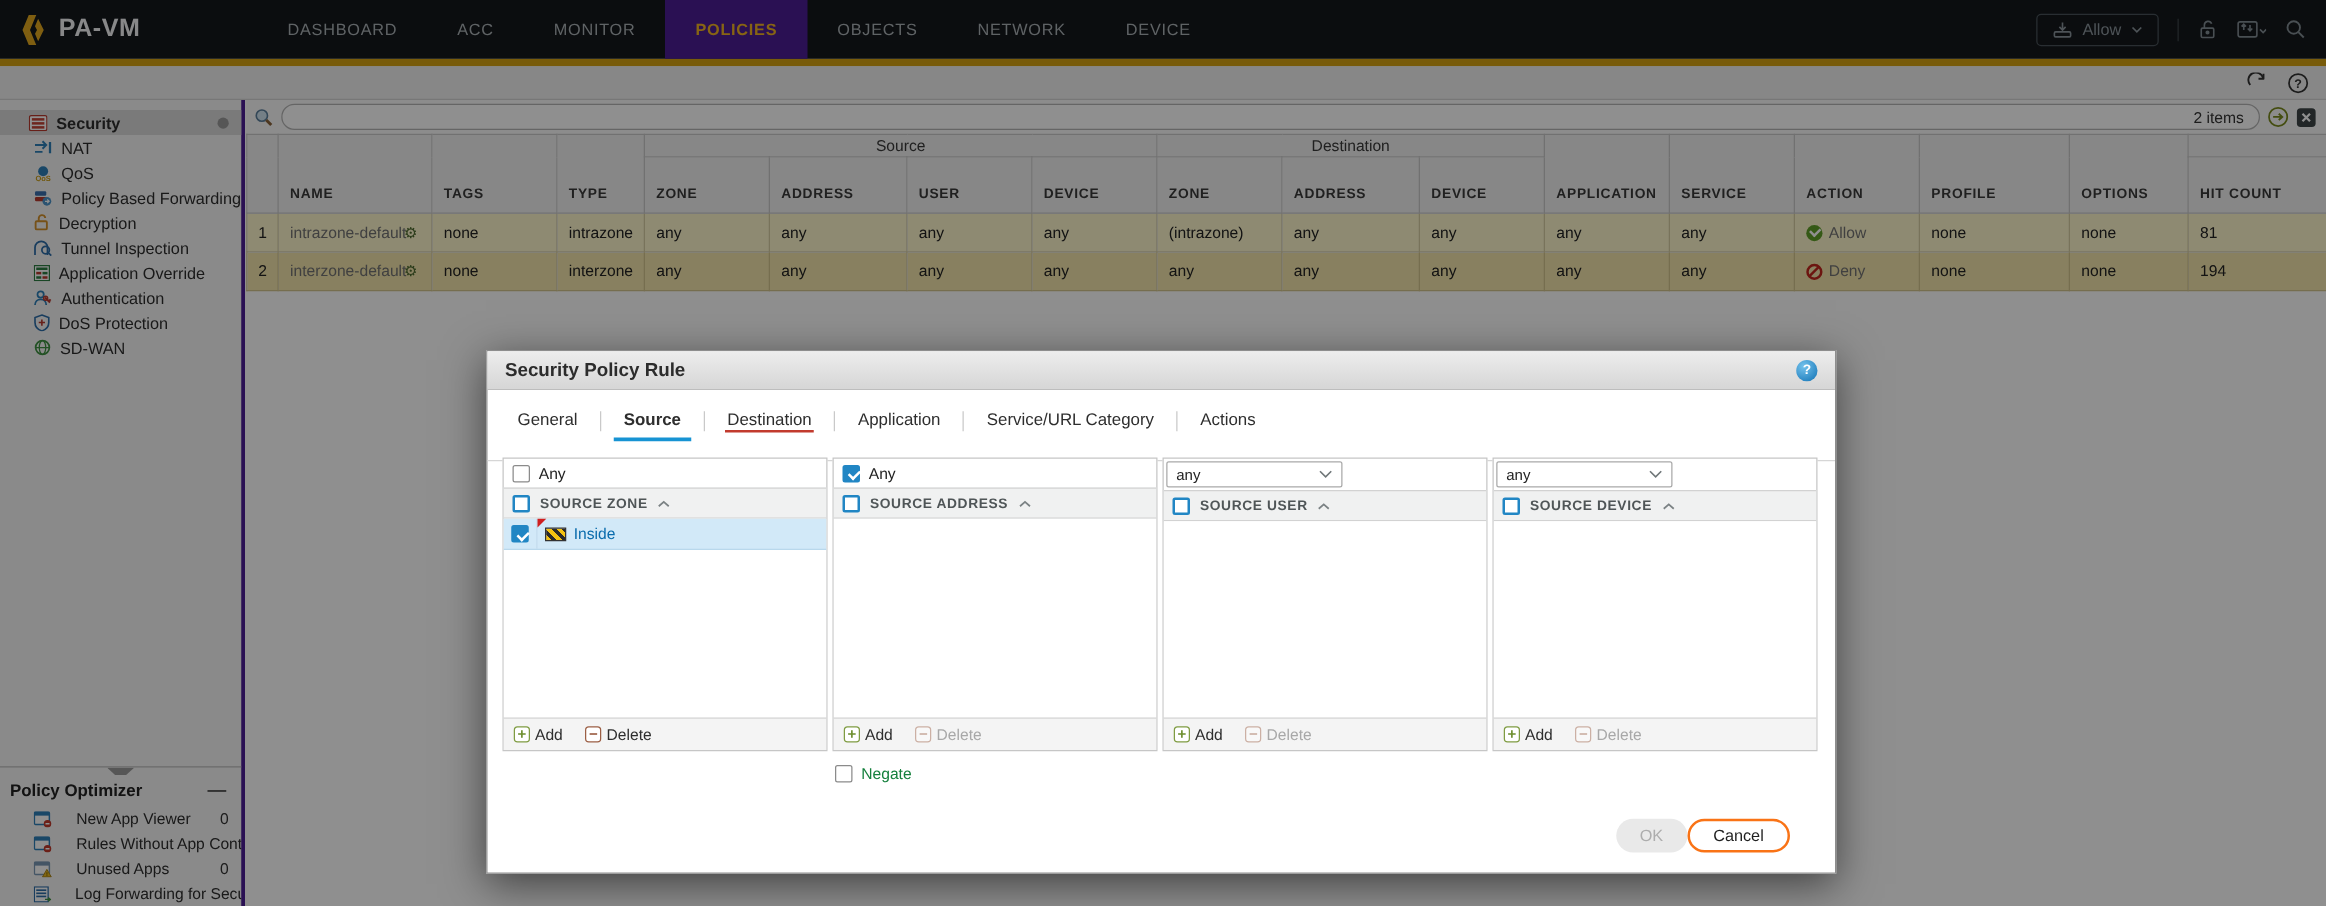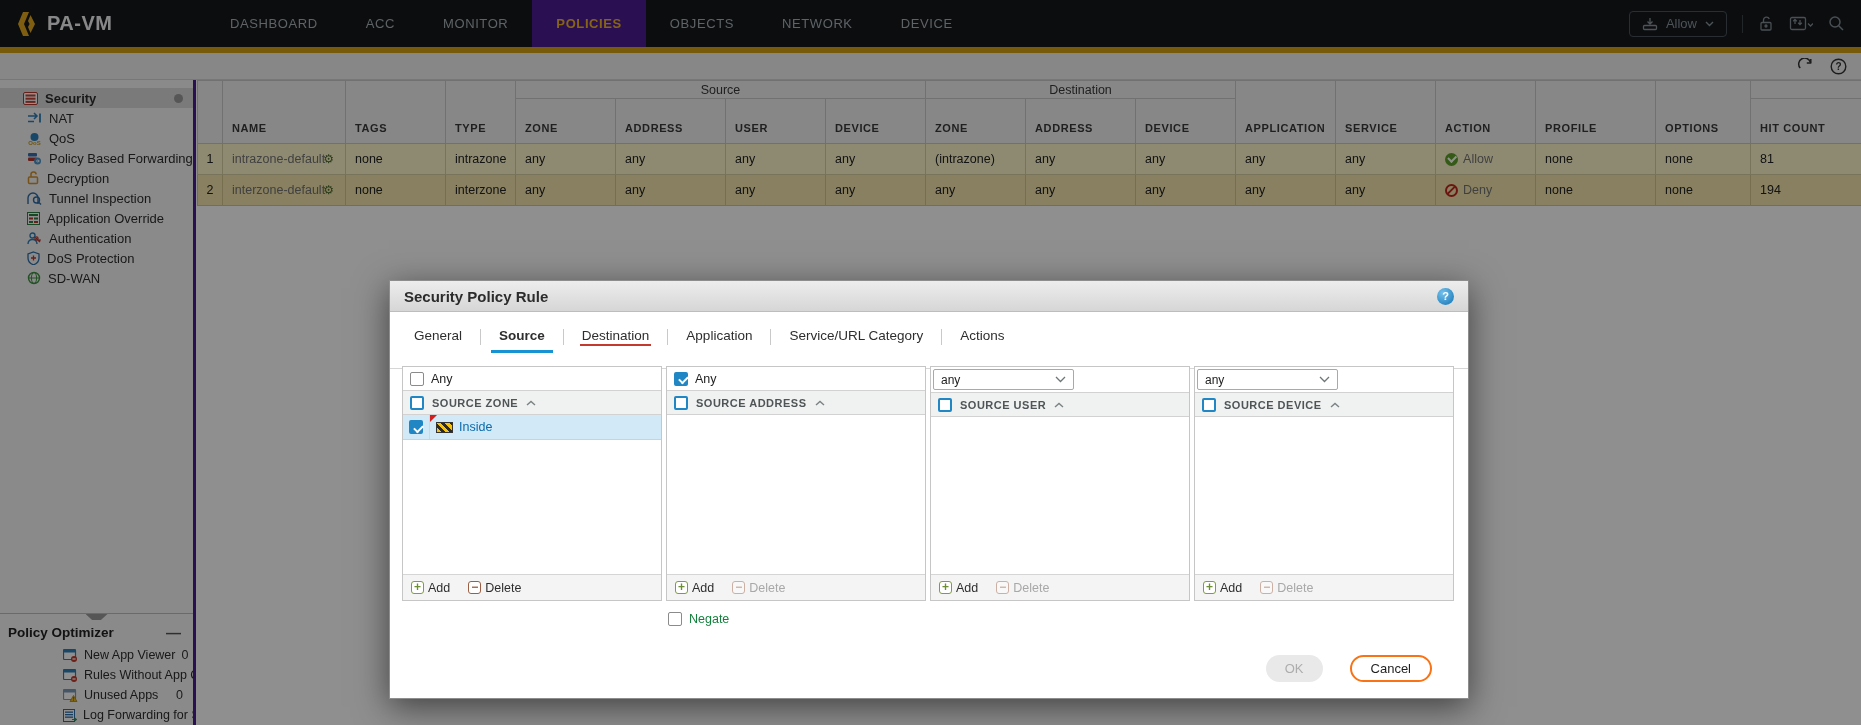--- a/index.html
+++ b/index.html
@@ -28,21 +28,21 @@
   .side-list { padding-top:8px; }
   .side-item { height:20px; display:flex; align-items:center; gap:7px; padding-left:27px; font-size:13px; color:#2e2e2e; cursor:pointer; white-space:nowrap; }
   .side-item.sel { background:#dadada; font-weight:bold; padding-left:23px; }
   .side-item svg { flex:0 0 auto; }
   .collapse-dot { margin-left:auto; margin-right:10px; width:9px; height:9px; border-radius:50%; background:#9a9a9a; }
   .optimizer { position:absolute; bottom:0; left:0; width:100%; }
   .opt-splitter { height:7px; border-top:1px solid #bdbdbd; display:flex; justify-content:center; }
   .opt-splitter .grip { width:22px; height:6px; background:#9a9a9a; clip-path:polygon(0 0,100% 0,70% 100%,30% 100%); }
   .opt-head { height:25px; display:flex; align-items:center; padding:0 12px 0 8px; font-size:13.5px; font-weight:bold; color:#222; }
   .opt-min { margin-left:auto; color:#555; font-size:15px; cursor:pointer; line-height:10px; }
-  .opt-item { height:20px; display:flex; align-items:center; gap:6px; padding:0 10px 0 27px; font-size:12.5px; color:#2e2e2e; cursor:pointer; white-space:nowrap; overflow:hidden;margin-left:36px; }
+  .opt-item { height:20px; display:flex; align-items:center; gap:19px; padding:0 10px 0 27px; font-size:12.5px; color:#2e2e2e; cursor:pointer; white-space:nowrap; overflow:hidden; }
   .opt-count { margin-left:auto; color:#333; }
 
   
   .main { position:absolute; top:80px; left:197px; width:1664px; height:645px; background:#fff; }
   .filter-row { height:27px; display:flex; align-items:center; padding:0 8px 0 6px; gap:6px; background:#fafafa; }
   .filter-input { flex:1; height:21px; border:1px solid #b5b5b5; border-radius:11px; background:#fff; display:flex; align-items:center; justify-content:flex-end; padding:0 12px; font-size:12.5px; color:#333; }
   .icon-btn { display:flex; align-items:center; cursor:pointer; }
 
   table.rules { border-collapse:collapse; width:1664px; table-layout:fixed; }
   .rules th, .rules td { border:1px solid #c9c9c9; overflow:hidden; white-space:nowrap; }
@@ -97,21 +97,21 @@
   .dis .sq { opacity:.45; }
 
   .cb { width:14px; height:14px; border:1px solid #8b8b8b; border-radius:2px; background:#fff; flex:0 0 auto; }
   .cb.blue { border:2px solid #2186c4; }
   .cb.checked { background:#2186c4; border-color:#2186c4; position:relative; }
   .cb.checked::after { content:""; position:absolute; left:2.5px; top:2.5px; width:7px; height:4px; border-left:2px solid #fff; border-bottom:2px solid #fff; transform:rotate(-45deg); }
 
   .zone-ico { width:17px; height:11px; border:1px solid #333; background:repeating-linear-gradient(45deg,#f4c211 0 3px,#2a2a2a 3px 6px); flex:0 0 auto; }
 
   .negate-row { position:absolute; top:331px; left:278px; display:flex; align-items:center; gap:7px; font-size:12.5px; color:#15803d; }
-  .dlg-actions { position:absolute; bottom:16px; right:36px; display:flex; gap:27px;align-items:center; }
+  .dlg-actions { position:absolute; bottom:16px; right:36px; display:flex; gap:0;align-items:center; }
   .btn { height:27px; padding:0 19px; border-radius:14px; font-size:13px; display:flex; align-items:center; cursor:pointer; }
   .btn.disabled { background:#e9e9e9; color:#adadad; cursor:default; }
   .btn.cancel { background:#fff; border:2px solid #f97316; color:#1f1f1f; }
 
   .sorticon { display:flex; align-items:center; }
 </style>
 </head>
 <body>
 
 <div class="topnav">
@@ -353,20 +353,43 @@
             <path d="M9 10.5h4M11.5 9l1.8 1.5-1.8 1.5" stroke="#3f9142" fill="none" stroke-width="1.1"></path>
           </svg>
         </span>
       <span>Log Forwarding for Security Ser</span>
       <span class="opt-count"></span>
     </div>
   </div>
 </div>
 
 <div class="main">
+  <div class="filter-row">
+    <span class="icon-btn">
+      <svg width="16" height="16" viewBox="0 0 16 16">
+          <circle cx="6.5" cy="6.5" r="4.5" fill="#cfe2ef" stroke="#5b7f9c" stroke-width="1.3"></circle>
+          <path d="M10 10l4 4" stroke="#8a6239" stroke-width="2.4"></path>
+        </svg>
+    </span>
+    <div class="filter-input">
+      <span>2 items</span>
+    </div>
+    <span class="icon-btn">
+      <svg width="17" height="17" viewBox="0 0 17 17">
+          <circle cx="8.5" cy="8.5" r="7.3" fill="none" stroke="#7a8a1e" stroke-width="1.4"></circle>
+          <path d="M4.5 8.5h7M9 6l2.8 2.5L9 11" fill="none" stroke="#7a8a1e" stroke-width="1.5"></path>
+        </svg>
+    </span>
+    <span class="icon-btn">
+      <svg width="16" height="16" viewBox="0 0 16 16">
+          <rect x="0.5" y="0.5" width="15" height="15" rx="3" fill="#3d4547"></rect>
+          <path d="M5 5l6 6M11 5l-6 6" stroke="#fff" stroke-width="1.8"></path>
+        </svg>
+    </span>
+  </div>
 
   <table class="rules">
     <colgroup>
       <col style="width:25px">
         <col style="width:123px">
         <col style="width:100px">
         <col style="width:70px">
       <col style="width:100px">
         <col style="width:110px">
         <col style="width:100px">

